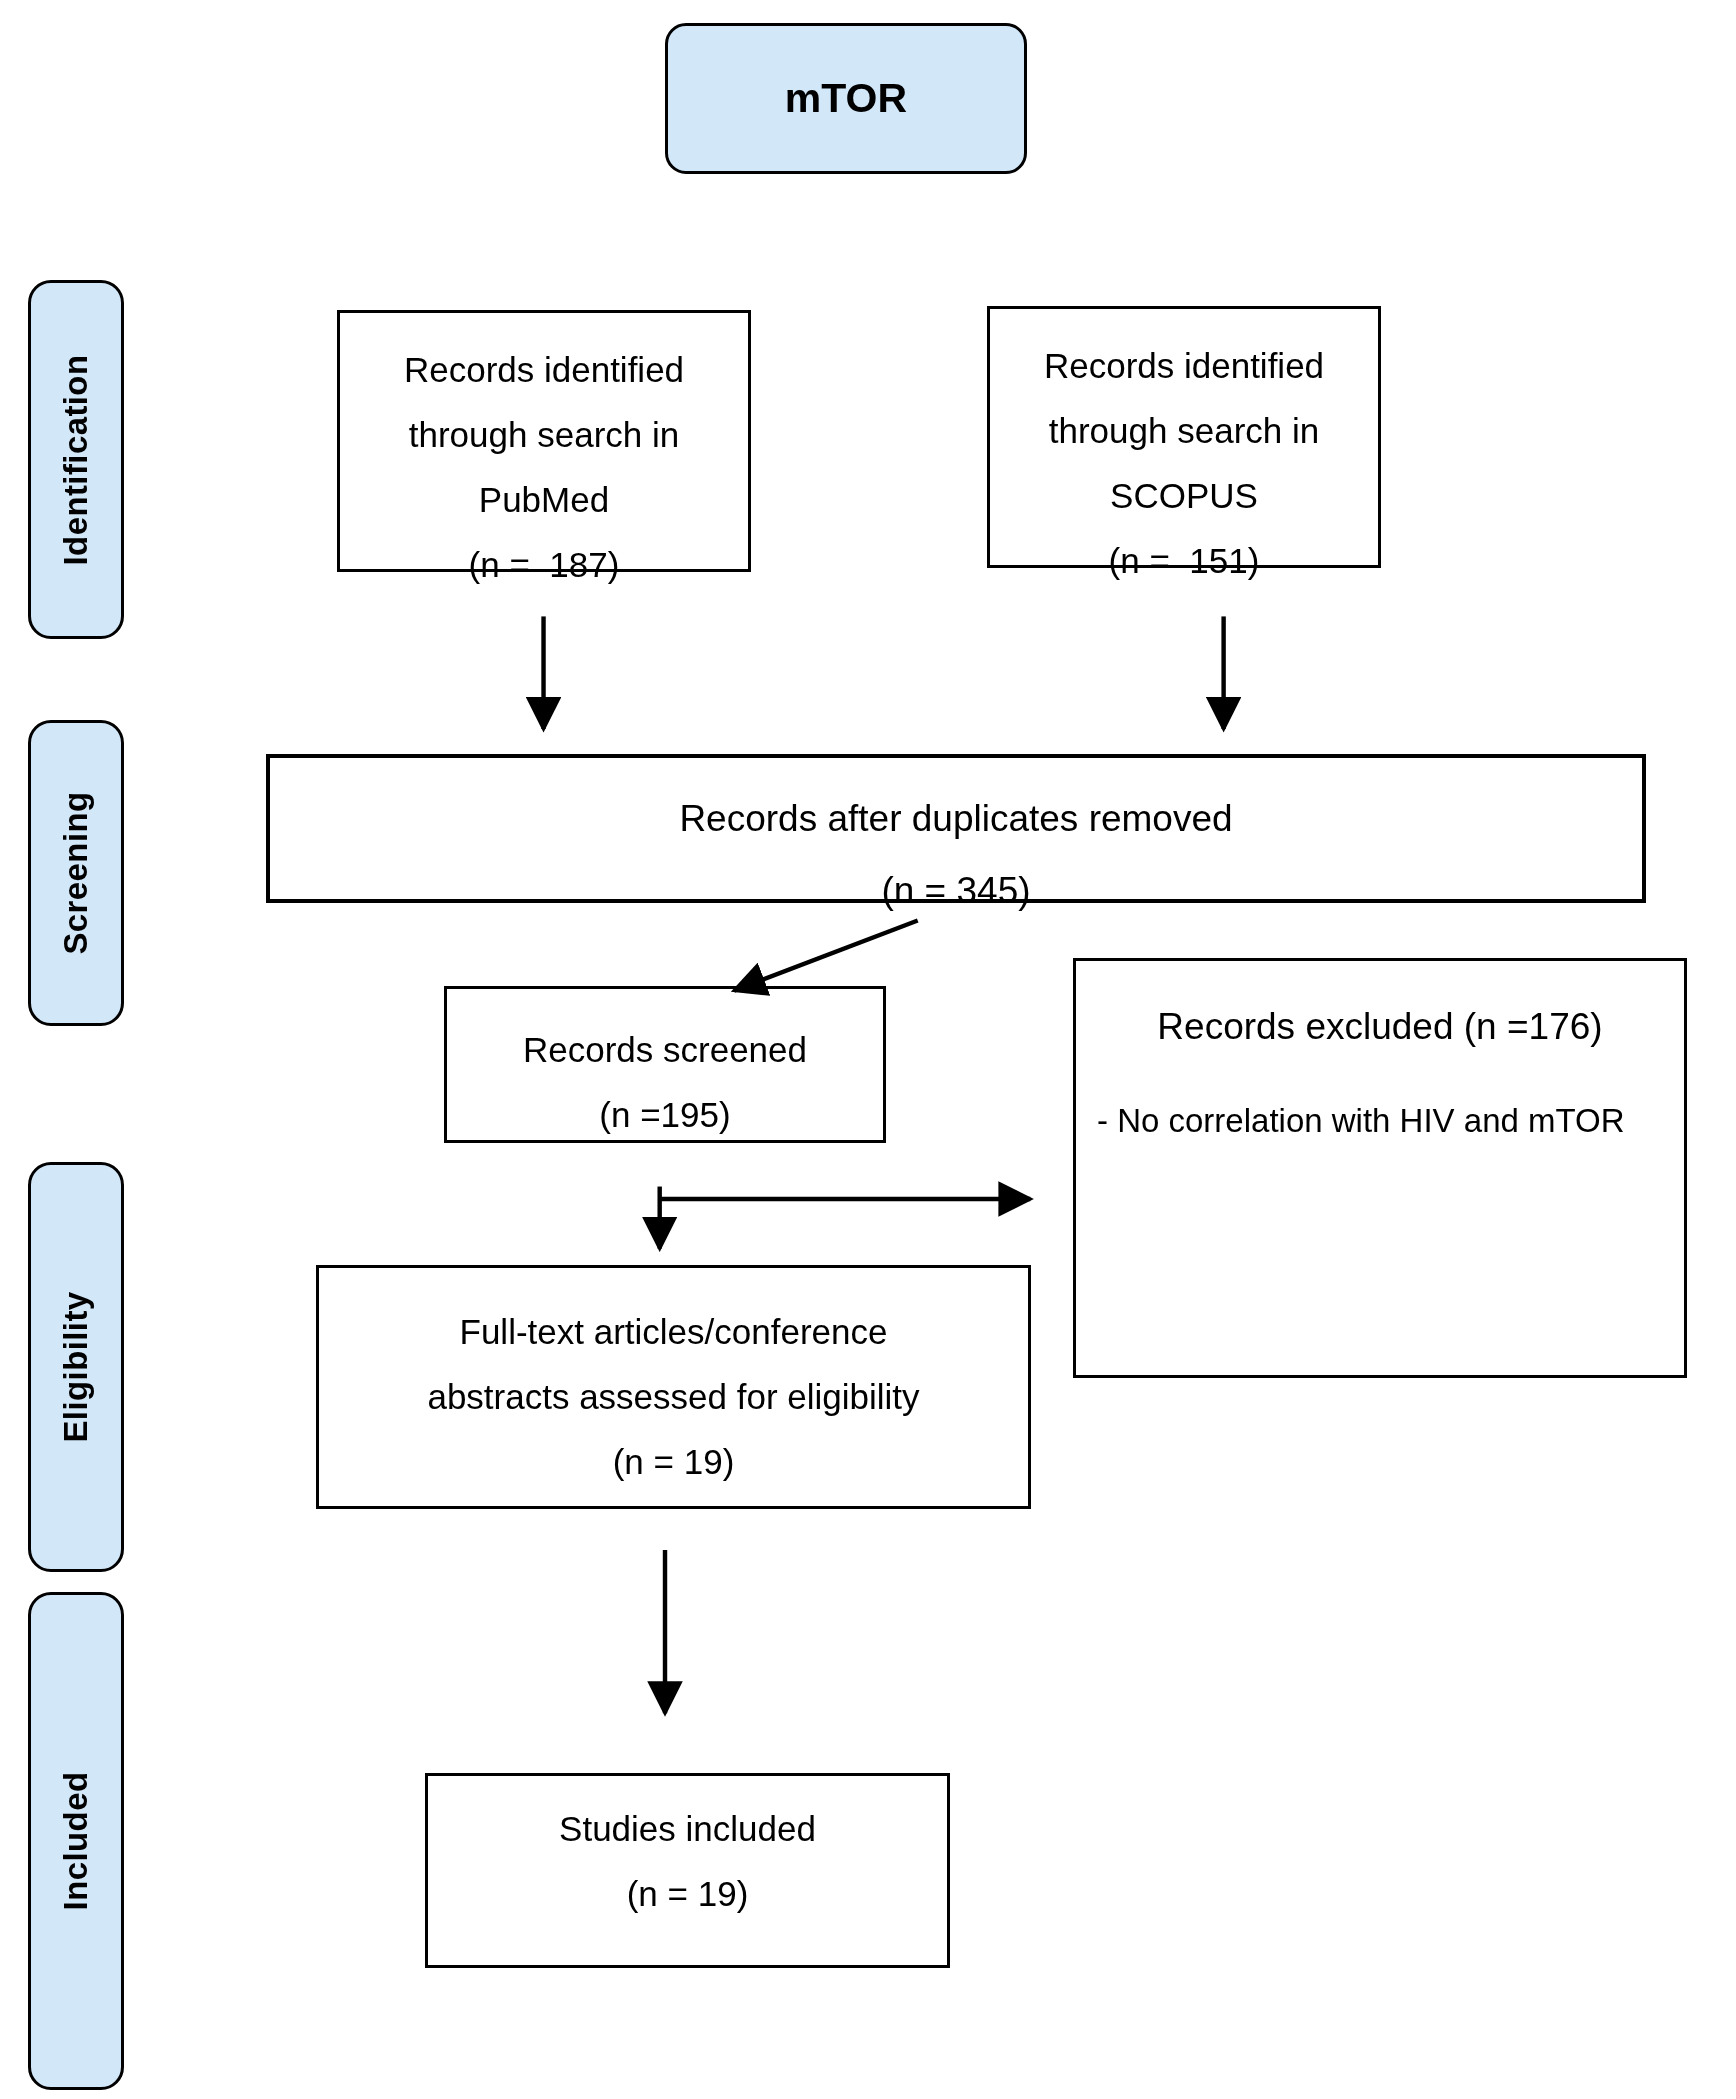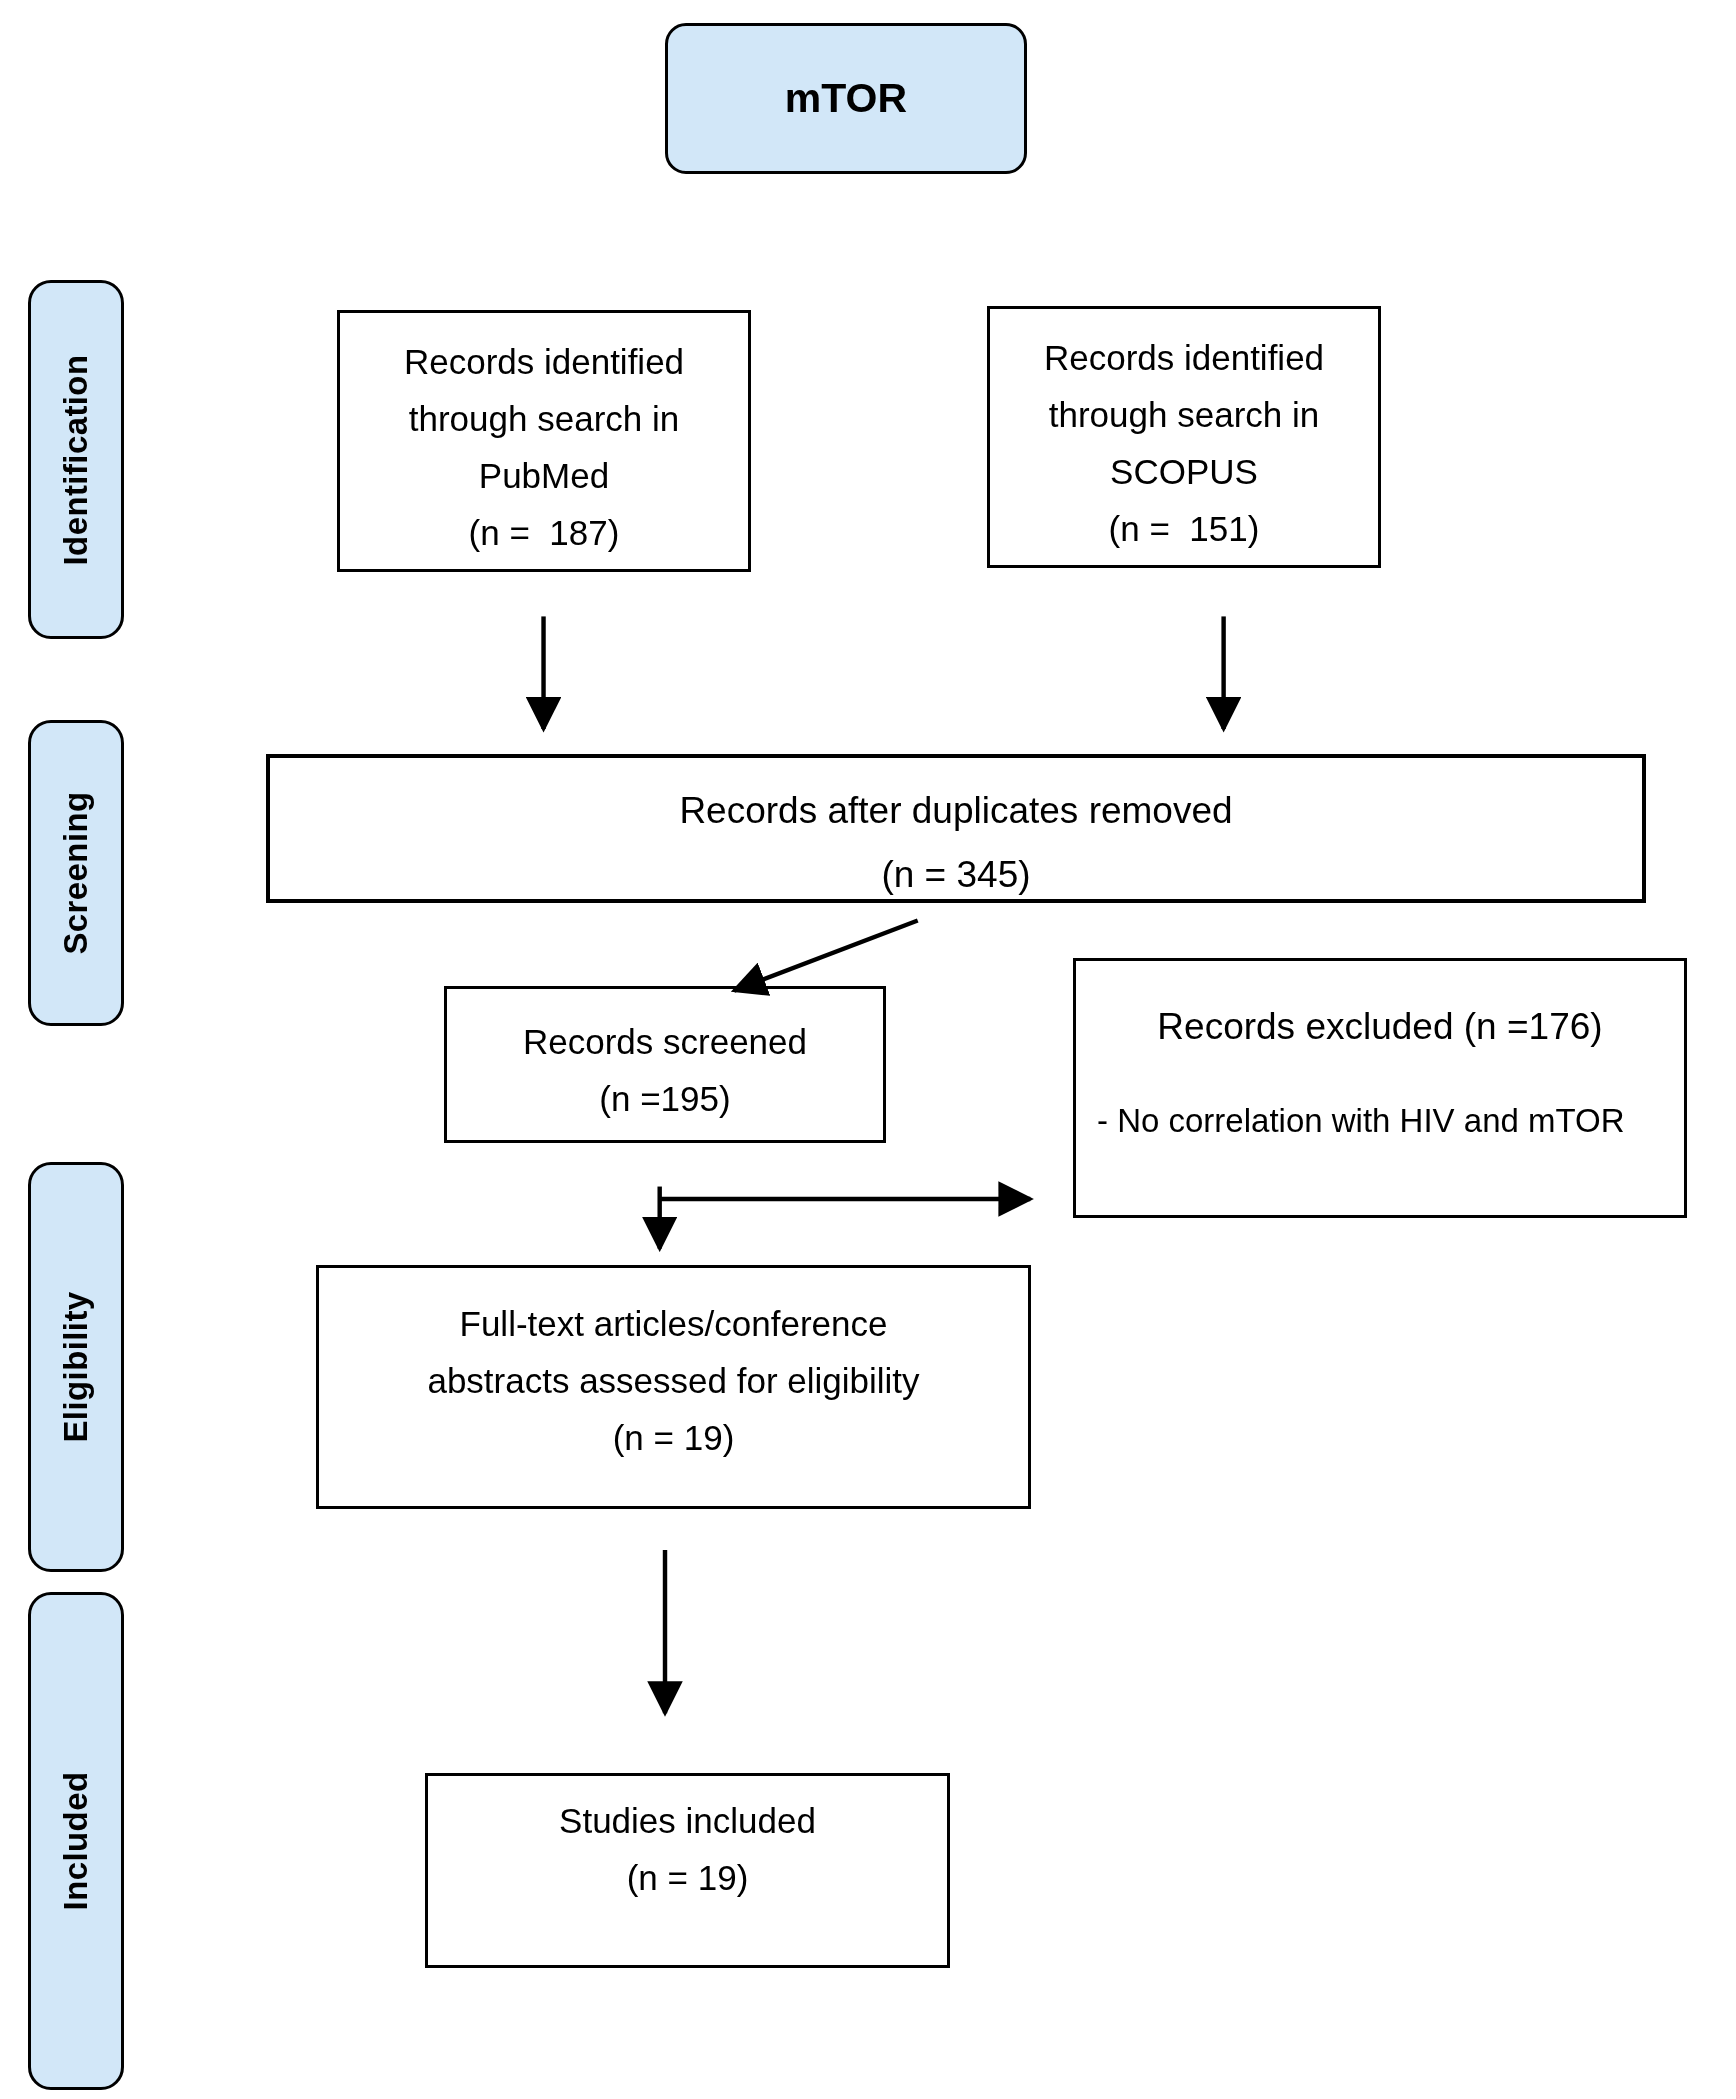--- a/index.html
+++ b/index.html
@@ -60,31 +60,31 @@
   
   .fbox {
     position: absolute;
     background: #fff;
     border: 3.5px solid #000;
     box-sizing: border-box;
     text-align: center;
     font-size: 35px;
     line-height: 57px;
   }
-  .fbox .line { display: block; white-space: pre-wrap; }
+  .fbox .line { display: block; white-space: pre-wrap; margin-top: 8px; }
 
   #box-pubmed    { left: 337px;  top: 310px;  width: 414px;  height: 262px; padding-top: 19.5px; }
   #box-scopus    { left: 987px; top: 306px;  width: 394px;  height: 262px; padding-top: 19.5px; }
   #box-duplicates{ left: 266px;  top: 754px;  width: 1380px; height: 149px; border-width: 4.4px;
                    font-size: 37px; line-height: 64px; padding-top: 21px; }
   #box-screened  { left: 444px;  top: 986px; width: 442px;  height: 157px; padding-top: 24px; }
   #box-fulltext  { left: 316px;  top: 1265px; width: 715px;  height: 244px; padding-top: 26.6px; }
   #box-studies   { left: 425px;  top: 1773px; width: 525px;  height: 195px; padding-top: 16px; }
 
-  #box-excluded  { left: 1073px; top: 958px; width: 614px;  height: 260px; }
+  #box-excluded  { left: 1073px; top: 958px; width: 614px;  height: 420px; }
   #box-excluded .heading {
     display: block;
     text-align: center;
     font-size: 37px;
     margin-top: 37px;
     white-space: pre-wrap;
   }
   #box-excluded .reason {
     display: block;
     text-align: left;

